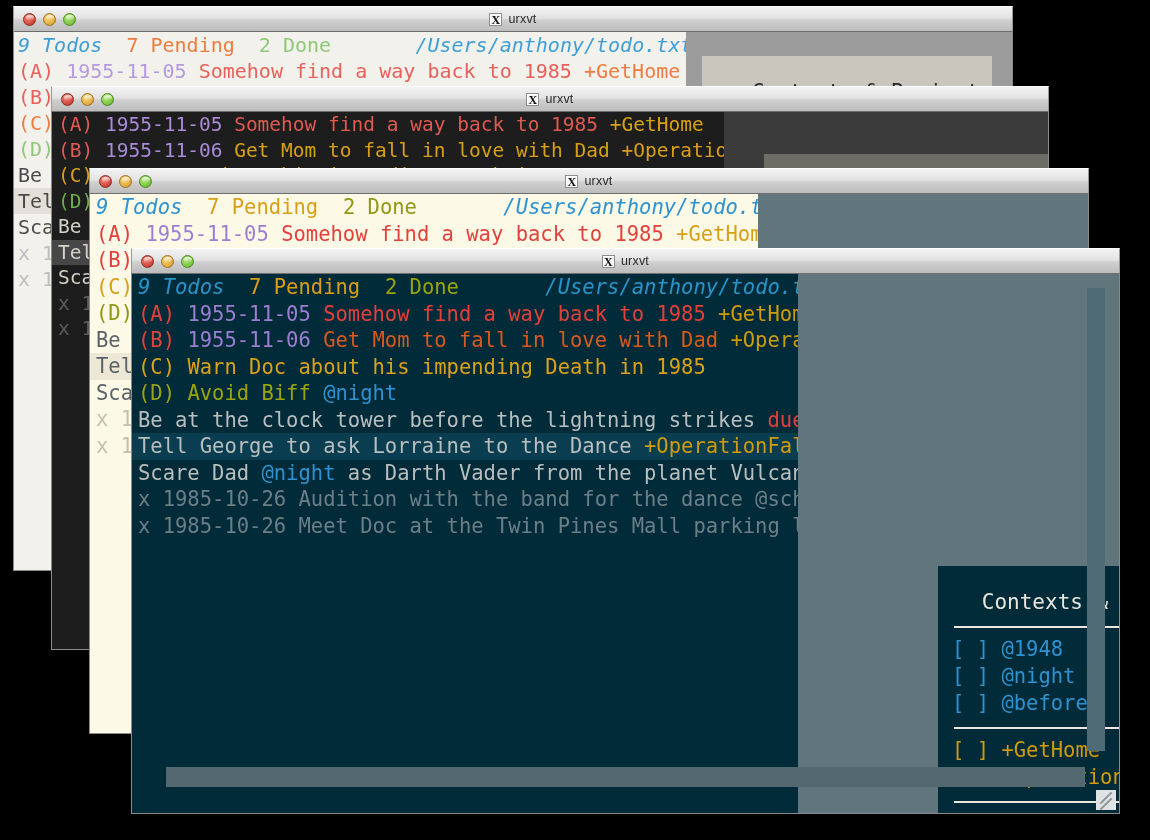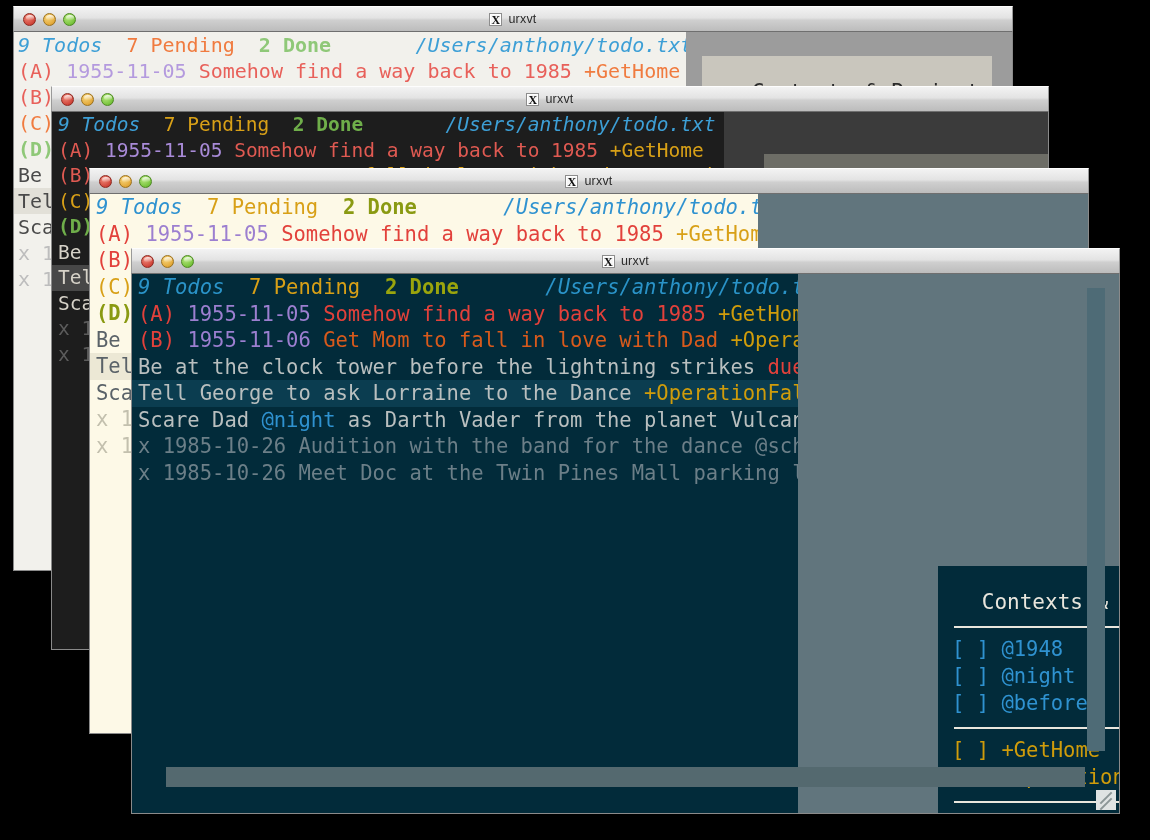--- a/index.html
+++ b/index.html
@@ -53,21 +53,21 @@
   .term { position:absolute; inset:0; padding:0; }
   .line { white-space: pre; font-size: 20px; line-height: 26.5px; letter-spacing: 0px; }
 
   
   .w4 .winbody { background:#61757d; }
   .w4 .todo-pane { position:absolute; left:0; top:0; width:666px; height:100%;
                    background:#022b3a; overflow:hidden; }
   .w4 .line { font-size:20.5px; line-height:26.5px; padding-left:6px; }
   .c-cyan   { color:#2a93c8;font-style:italic; }
   .c-orange { color:#d8a017; }
-  .c-olive  { color:#9aa50d;font-weight:bold; }
+  .c-olive  { color:#9aa50d; }
   .c-blue   { color:#2f92d0; }
   .c-red    { color:#e2413b; }
   .c-purple { color:#9c7fd0; }
   .c-yellow { color:#d9a31b; }
   .c-orange2{ color:#d85a1c; }
   .c-gold   { color:#cf9c0b; }
   .c-grey   { color:#b9bfbf; }
   .c-dim    { color:#6c7f88; }
   .c-white  { color:#e9e6dd; }
   .hl-row   { background:#0b3d50; }
@@ -176,90 +176,91 @@
         <span class="light l-max"></span>
       </div>
       <div class="title-text">
         <span class="xicon">X</span>
         <span>urxvt</span>
       </div>
     </div>
     <div class="winbody">
       <div class="todo-pane">
         <div class="term">
+          <div class="line"><span class="c-red">(A)</span><span> </span><span class="c-purple">1955-11-05</span><span> </span><span class="c-red">Somehow find a way back to 1985 </span><span class="c-orange">+GetHome</span></div>
+          <div class="line"><span class="c-red">(B)</span><span> </span><span class="c-purple">1955-11-06</span><span> </span><span class="c-orange">Get Mom to fall in love with Dad </span><span class="c-orange">+OperationFallInLove</span></div>
+          <div class="line"><span class="c-orange">(C)</span><span> </span><span class="c-orange">Warn Doc about his impending Death in 1985</span></div>
+          <div class="line"><span class="c-olive">(D)</span><span> </span><span class="c-olive">Avoid Biff </span><span class="c-cyan">@night</span></div>
+          <div class="line"><span class="c-grey">Be at the clock tower before the lightning strikes </span><span class="c-red">due:1955-11-12</span></div>
+          <div class="line hl-row"><span class="c-grey">Tell George to ask Lorraine to the Dance </span><span class="c-orange">+OperationFallInLove</span></div>
+          <div class="line"><span class="c-grey">Scare Dad </span><span class="c-cyan">@night</span><span class="c-grey"> as Darth Vader from the planet Vulcan</span></div>
+          <div class="line"><span class="c-dim">x 1985-10-26 Audition with the band for the dance @school</span></div>
+          <div class="line"><span class="c-dim">x 1985-10-26 Meet Doc at the Twin Pines Mall parking lot @night</span></div>
+        </div>
+      </div>
+      <div class="sidepanel">
+        <div class="sp-title">Contexts &amp; Projects</div>
+      </div>
+    </div>
+  </div>
+
+  <div class="win w3" style="left:89px; top:168px; width:1000px; height:566px;">
+    <div class="titlebar">
+      <div class="lights">
+        <span class="light l-close"></span>
+        <span class="light l-min"></span>
+        <span class="light l-max"></span>
+      </div>
+      <div class="title-text">
+        <span class="xicon">X</span>
+        <span>urxvt</span>
+      </div>
+    </div>
+    <div class="winbody">
+      <div class="todo-pane">
+        <div class="term">
           <div class="line"><span class="c-cyan">9 Todos</span><span>  </span><span class="c-orange">7 Pending</span><span>  </span><span class="c-olive">2 Done</span><span class="c-white">       </span><span class="c-cyan">/Users/anthony/todo.txt</span></div>
           <div class="line"><span class="c-red">(A)</span><span> </span><span class="c-purple">1955-11-05</span><span> </span><span class="c-red">Somehow find a way back to 1985 </span><span class="c-orange">+GetHome</span></div>
           <div class="line"><span class="c-red">(B)</span><span> </span><span class="c-purple">1955-11-06</span><span> </span><span class="c-orange">Get Mom to fall in love with Dad </span><span class="c-orange">+OperationFallInLove</span></div>
           <div class="line"><span class="c-orange">(C)</span><span> </span><span class="c-orange">Warn Doc about his impending Death in 1985</span></div>
           <div class="line"><span class="c-olive">(D)</span><span> </span><span class="c-olive">Avoid Biff </span><span class="c-cyan">@night</span></div>
           <div class="line"><span class="c-grey">Be at the clock tower before the lightning strikes </span><span class="c-red">due:1955-11-12</span></div>
           <div class="line hl-row"><span class="c-grey">Tell George to ask Lorraine to the Dance </span><span class="c-orange">+OperationFallInLove</span></div>
           <div class="line"><span class="c-grey">Scare Dad </span><span class="c-cyan">@night</span><span class="c-grey"> as Darth Vader from the planet Vulcan</span></div>
           <div class="line"><span class="c-dim">x 1985-10-26 Audition with the band for the dance @school</span></div>
           <div class="line"><span class="c-dim">x 1985-10-26 Meet Doc at the Twin Pines Mall parking lot @night</span></div>
         </div>
       </div>
       <div class="sidepanel">
         <div class="sp-title">Contexts &amp; Projects</div>
       </div>
     </div>
   </div>
 
-  <div class="win w3" style="left:89px; top:168px; width:1000px; height:566px;">
-    <div class="titlebar">
-      <div class="lights">
-        <span class="light l-close"></span>
-        <span class="light l-min"></span>
-        <span class="light l-max"></span>
-      </div>
-      <div class="title-text">
-        <span class="xicon">X</span>
-        <span>urxvt</span>
-      </div>
-    </div>
-    <div class="winbody">
-      <div class="todo-pane">
-        <div class="term">
-          <div class="line"><span class="c-cyan">9 Todos</span><span>  </span><span class="c-orange">7 Pending</span><span>  </span><span class="c-olive">2 Done</span><span class="c-white">       </span><span class="c-cyan">/Users/anthony/todo.txt</span></div>
-          <div class="line"><span class="c-red">(A)</span><span> </span><span class="c-purple">1955-11-05</span><span> </span><span class="c-red">Somehow find a way back to 1985 </span><span class="c-orange">+GetHome</span></div>
-          <div class="line"><span class="c-red">(B)</span><span> </span><span class="c-purple">1955-11-06</span><span> </span><span class="c-orange">Get Mom to fall in love with Dad </span><span class="c-orange">+OperationFallInLove</span></div>
-          <div class="line"><span class="c-orange">(C)</span><span> </span><span class="c-orange">Warn Doc about his impending Death in 1985</span></div>
-          <div class="line"><span class="c-olive">(D)</span><span> </span><span class="c-olive">Avoid Biff </span><span class="c-cyan">@night</span></div>
-          <div class="line"><span class="c-grey">Be at the clock tower before the lightning strikes </span><span class="c-red">due:1955-11-12</span></div>
-          <div class="line hl-row"><span class="c-grey">Tell George to ask Lorraine to the Dance </span><span class="c-orange">+OperationFallInLove</span></div>
-          <div class="line"><span class="c-grey">Scare Dad </span><span class="c-cyan">@night</span><span class="c-grey"> as Darth Vader from the planet Vulcan</span></div>
-          <div class="line"><span class="c-dim">x 1985-10-26 Audition with the band for the dance @school</span></div>
-          <div class="line"><span class="c-dim">x 1985-10-26 Meet Doc at the Twin Pines Mall parking lot @night</span></div>
-        </div>
-      </div>
-      <div class="sidepanel">
-        <div class="sp-title">Contexts &amp; Projects</div>
-      </div>
-    </div>
-  </div>
-
   <div class="win w4" style="left:131px; top:248px; width:989px; height:566px;">
     <div class="titlebar">
       <div class="lights">
         <span class="light l-close"></span>
         <span class="light l-min"></span>
         <span class="light l-max"></span>
       </div>
       <div class="title-text">
         <span class="xicon">X</span>
         <span>urxvt</span>
       </div>
     </div>
     <div class="winbody">
 
       <div class="todo-pane">
         <div class="term">
           <div class="line"><span class="c-cyan">9 Todos</span><span>  </span><span class="c-orange">7 Pending</span><span>  </span><span class="c-olive">2 Done</span><span>       </span><span class="c-cyan">/Users/anthony/todo.txt</span></div>
           <div class="line"><span class="c-red">(A)</span><span> </span><span class="c-purple">1955-11-05</span><span> </span><span class="c-red">Somehow find a way back to 1985 </span><span class="c-gold">+GetHome</span></div>
           <div class="line"><span class="c-red">(B)</span><span> </span><span class="c-purple">1955-11-06</span><span> </span><span class="c-orange2">Get Mom to fall in love with Dad </span><span class="c-gold">+OperationFallInLove</span></div>
+          <div class="line"><span class="c-yellow">(C)</span><span> </span><span class="c-yellow">Warn Doc about his impending Death in 1985</span></div>
+          <div class="line"><span class="c-olive">(D)</span><span> </span><span class="c-olive">Avoid Biff </span><span class="c-blue">@night</span></div>
           <div class="line"><span class="c-grey">Be at the clock tower before the lightning strikes </span><span class="c-red">due:1955-11-12</span></div>
           <div class="line hl-row"><span class="c-grey">Tell George to ask Lorraine to the Dance </span><span class="c-gold">+OperationFallInLove</span></div>
           <div class="line"><span class="c-grey">Scare Dad </span><span class="c-blue">@night</span><span class="c-grey"> as Darth Vader from the planet Vulcan</span></div>
           <div class="line"><span class="c-dim">x 1985-10-26 Audition with the band for the dance @school</span></div>
           <div class="line"><span class="c-dim">x 1985-10-26 Meet Doc at the Twin Pines Mall parking lot @night</span></div>
         </div>
       </div>
 
       <div class="sidepanel">
         <div class="pl">

